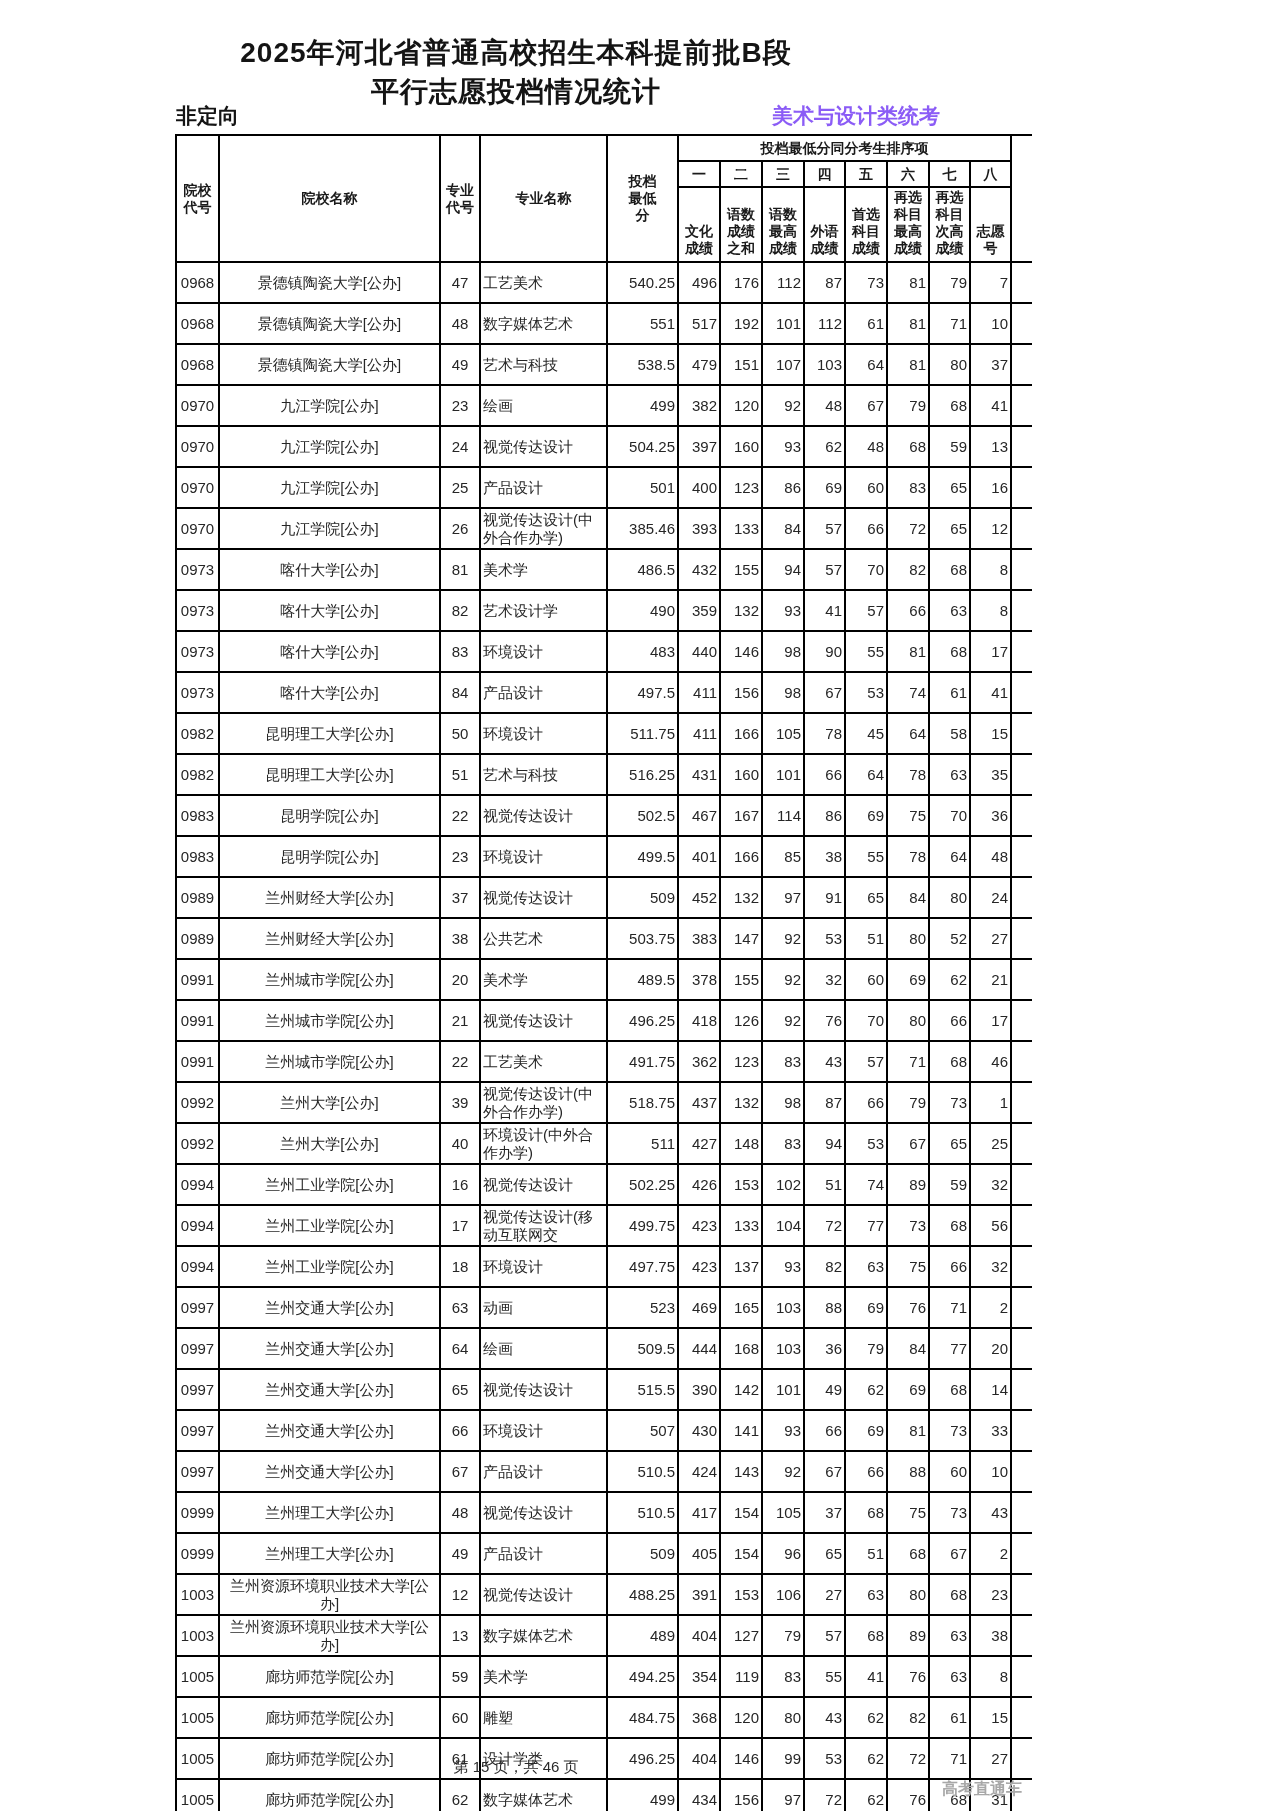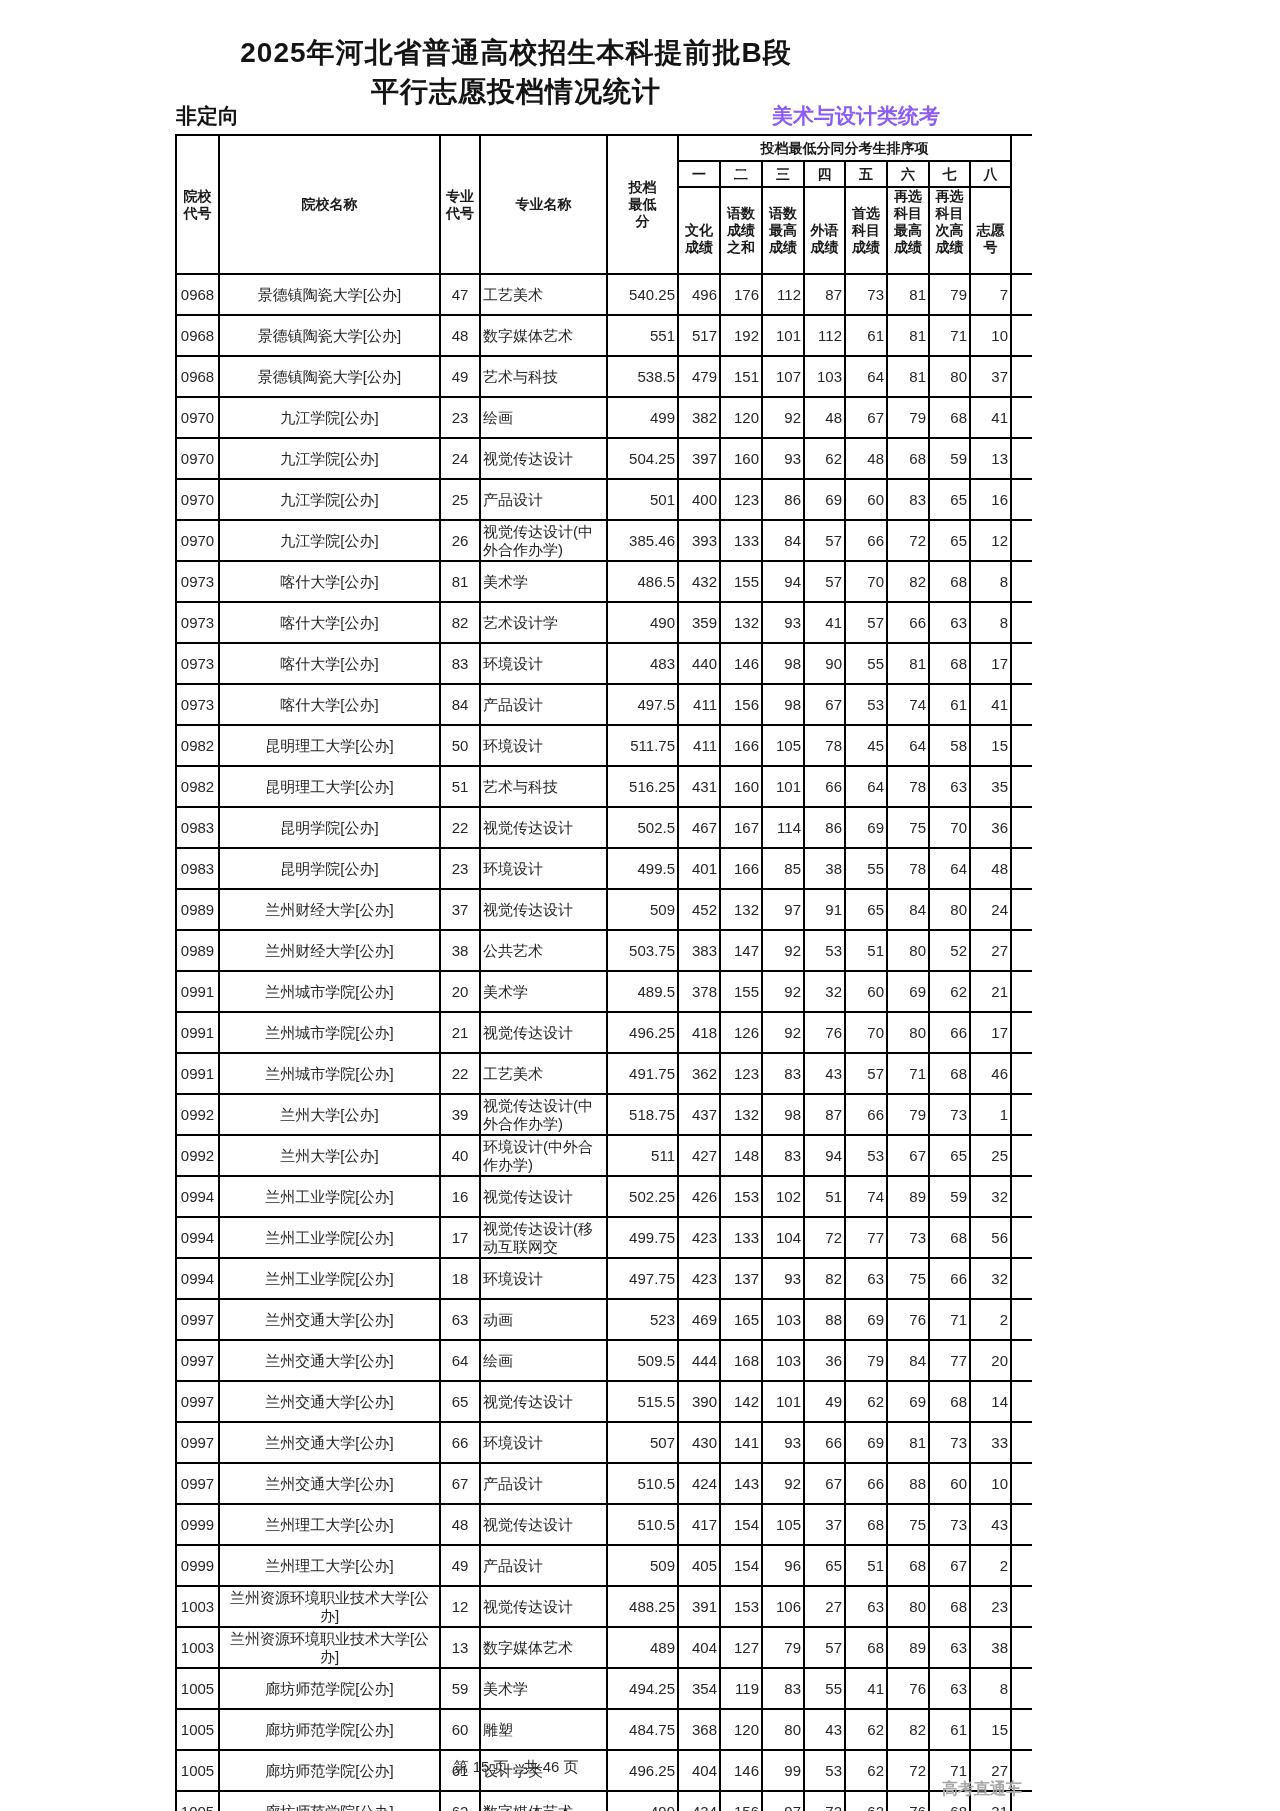--- a/index.html
+++ b/index.html
@@ -17,21 +17,21 @@
     position:absolute;left:175px;top:134px;width:925px;
     border-collapse:collapse;table-layout:fixed;border:2px solid #000;
   }
   table.t th,table.t td{border:2px solid #000;overflow:hidden;}
   table.t th{
     font-size:14px;line-height:17px;font-weight:bold;color:#1a1a1a;
     padding:1px 2px;text-align:center;vertical-align:middle;word-break:break-all;margin-top:8px;
   }
   tr.hr1 th.hg{height:22px;font-weight:bold;}
   tr.hr2 th{height:22px;}
-  tr.hr3 th{height:64px;vertical-align:bottom;padding-bottom:16px;font-family:Liberation Mono, monospace;}
+  tr.hr3 th{height:64px;vertical-align:bottom;padding-bottom:4px;}
   .wrap2{display:inline-block;width:32px;word-break:break-all;}
   table.t td{
     font-size:15px;line-height:18px;height:37px;color:#262626;
     vertical-align:middle;padding:1px 2px;word-break:break-all;
   }
   .c-code{text-align:center;}
   .c-cname{text-align:center;padding:2px 32px 2px 5px;margin-left:24px;}
   .c-mname{text-align:left;padding:2px 4px 2px 5px;}
   .c-min,.c-num{text-align:right;padding-right:5px;}
   .footer{position:absolute;top:1758px;left:0;width:100%;text-align:center;font-size:15px;color:#2a2a2a;}

